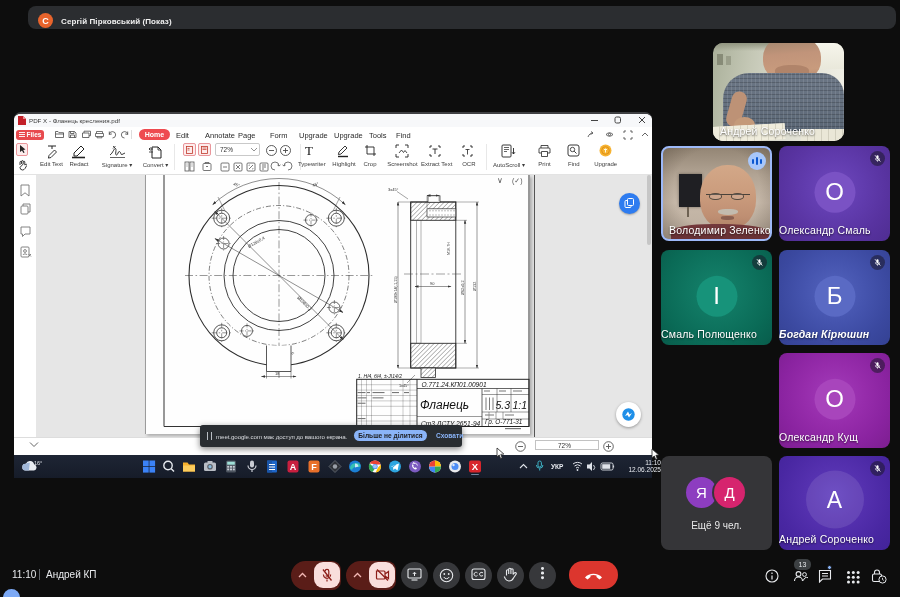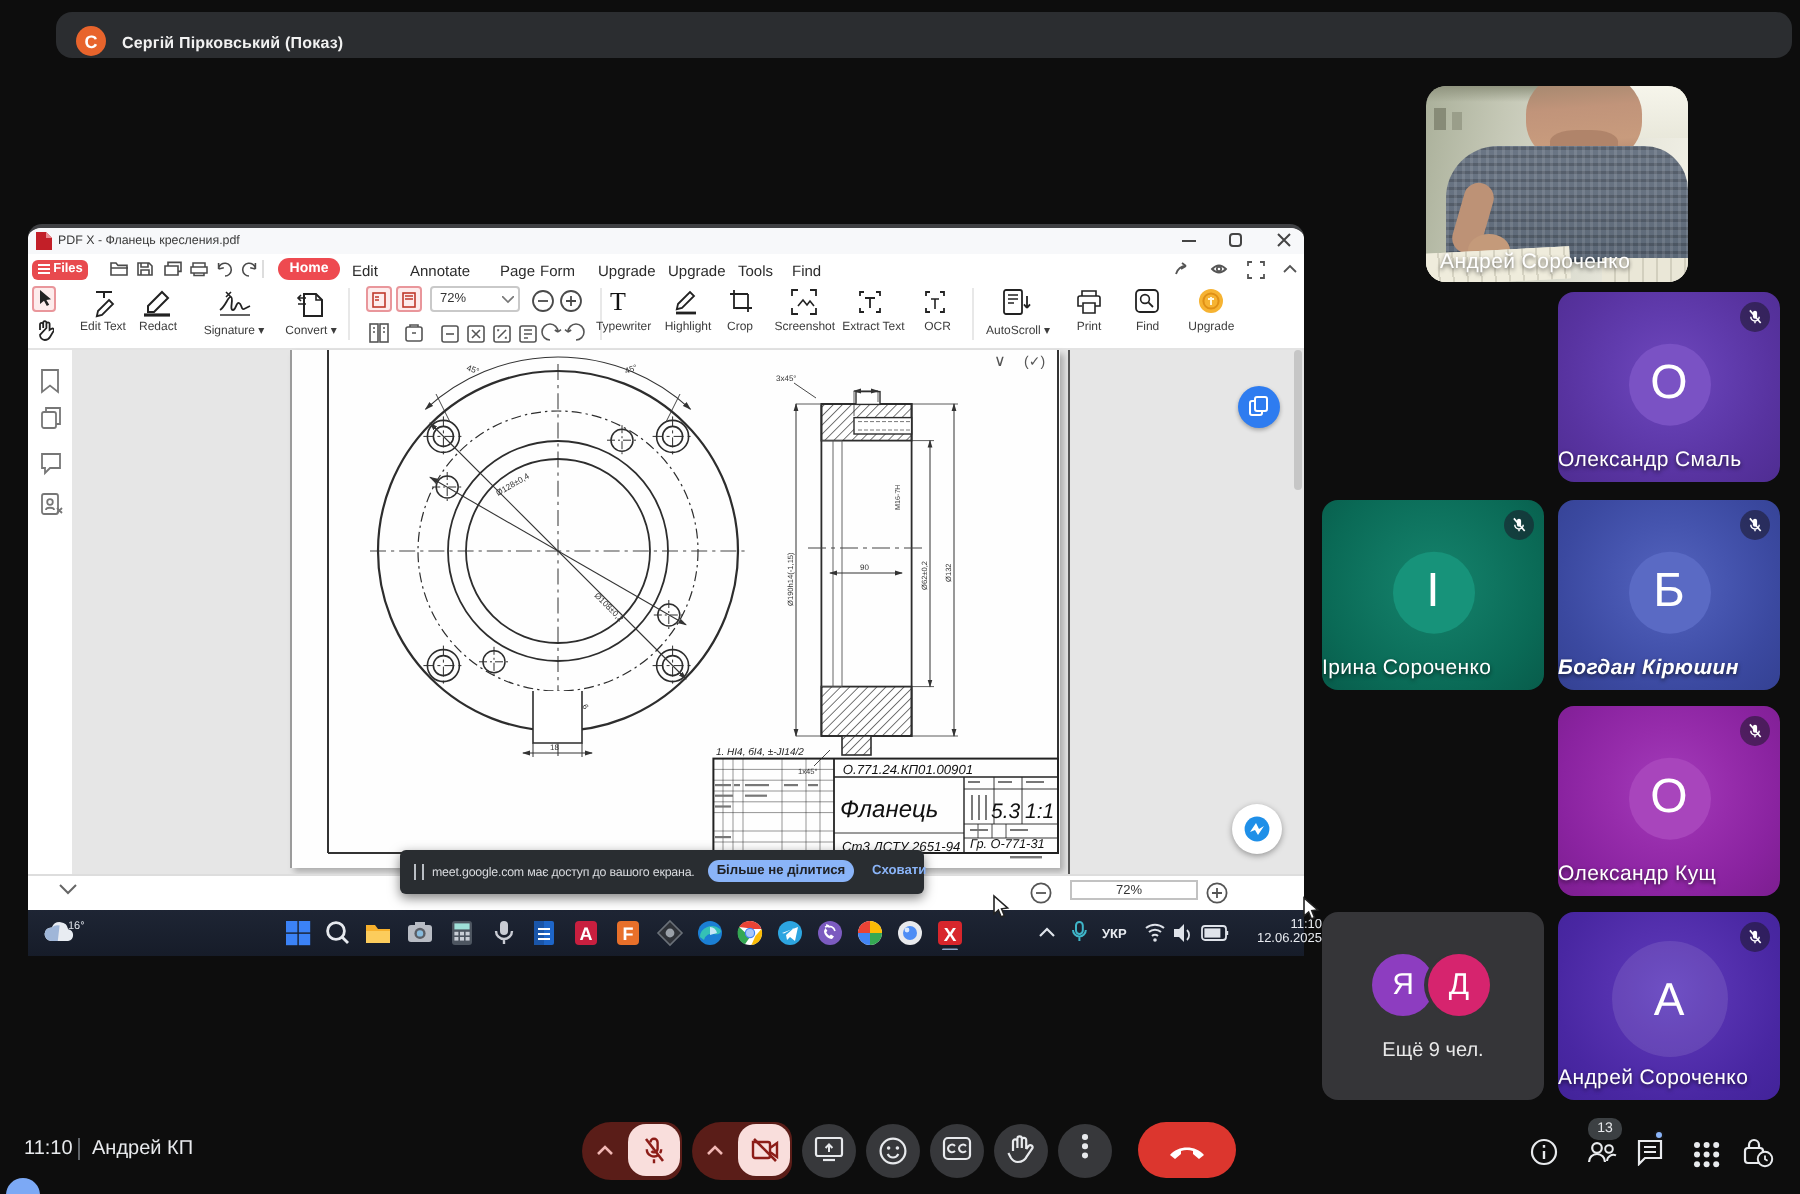--- a/index.html
+++ b/index.html
@@ -62,21 +62,21 @@
    <path d="M28.5 4 h6.5 v4.5 h-6.5 z M30 4 V2.2 h6.5 v4.5 H35"></path>
    <path d="M42.5 4.5 V2.5 h6 v2 M41.5 4.5 h8 v3 h-8 z M43 7.5 v1.3 h5 V7.5" stroke-width=".75"></path>
    <path d="M58.5 9 a3.2 3.2 0 1 0 -3.2-3.8 M55.3 2.5 v3 M55.3 5.5 l2.6-.6"></path>
    <path d="M70.5 9 a3.2 3.2 0 1 1 3.2-3.8 M73.7 2.5 v3 M73.7 5.5 l-2.6-.6"></path>
    </g>
       </svg>
  <div class="abs" style="left:117px;top:19px;width:1px;height:9px;background:#ddd;"></div>
  <div class="abs" style="left:125px;top:18px;width:31px;height:11px;background:#ee4a50;border-radius:6px;color:#fff;font-size:7px;font-weight:700;display:flex;align-items:center;justify-content:center;">Home</div>
  <div class="mi" style="left:162px;top:19.5px;">Edit</div>
  <div class="mi" style="left:191px;top:19.5px;">Annotate</div>
- <div class="mi" style="left:236px;top:19.5px;">Page</div>
+ <div class="mi" style="left:224px;top:19.5px;">Page</div>
  <div class="mi" style="left:256px;top:19.5px;">Form</div>
  <div class="mi" style="left:285px;top:19.5px;">Upgrade</div>
  <div class="mi" style="left:320px;top:19.5px;">Upgrade</div>
  <div class="mi" style="left:355px;top:19.5px;">Tools</div>
  <div class="mi" style="left:382px;top:19.5px;">Find</div>
  <svg class="abs" style="left:572px;top:18px;" width="64" height="11" viewBox="0 0 64 11">
    <g stroke="#555" stroke-width=".9" fill="none">
    <path d="M2 8 c1-3 3-4 5-4 M7 4 l-2-1.5 M7 4 l-2.5 1.5"></path>
    <path d="M20 5.5 q3.5-3.5 7 0 q-3.5 3.5 -7 0 z"></path>
           <circle cx="23.5" cy="5.5" r="1.1"></circle>
@@ -588,20 +588,38 @@
     repeating-linear-gradient(90deg,rgba(255,255,255,.10) 0 1.5px,rgba(0,0,0,0) 1.5px 4px),
     repeating-linear-gradient(0deg,rgba(0,0,0,.18) 0 1.5px,rgba(0,0,0,0) 1.5px 4px),
     linear-gradient(180deg,#6a7584,#57647500 140%),linear-gradient(180deg,#67727f,#525f6e);"></div>
   <div class="abs" style="left:16px;top:48px;width:15px;height:36px;background:#bd9276;border-radius:8px;transform:rotate(16deg);"></div>
   <div class="abs" style="left:21px;top:74px;width:21px;height:16px;background:#c49a7a;border-radius:50%;"></div>
   <div class="abs" style="left:0;top:82px;width:72px;height:16px;background:repeating-linear-gradient(90deg,#efecdc 0 6px,#d6d3c2 6px 7px),linear-gradient(#ece9d9,#ece9d9);transform:rotate(-3deg);"></div>
   <div class="abs" style="left:88px;top:86px;width:43px;height:12px;background:repeating-linear-gradient(90deg,#eae7d7 0 6px,#d2cfbe 6px 7px);"></div>
   <div class="tname" style="left:7px;bottom:4px;">Андрей Сороченко</div>
 </div>
 
+<div class="tile" style="left:661px;top:146px;width:111px;height:95px;background:linear-gradient(180deg,#948675 0%,#b2a494 30%,#c6b8a9 60%,#bcae9e 100%);border:2px solid #9db9f8;">
+  <div class="abs" style="left:-2px;top:-2px;width:111px;height:95px;background:radial-gradient(ellipse at 50% 45%,rgba(0,0,0,0) 55%,rgba(40,30,20,.35) 100%);"></div>
+  <div class="abs" style="left:16px;top:26px;width:23px;height:33px;background:#1f1f23;box-shadow:0 0 3px rgba(0,0,0,.4);"></div>
+  <div class="abs" style="left:24px;top:59px;width:2px;height:10px;background:#6e6253;"></div>
+  <div class="abs" style="left:37px;top:17px;width:56px;height:64px;border-radius:48% 48% 44% 44%;background:linear-gradient(180deg,#d3a888 0%,#cb9c7d 45%,#bf8f73 80%,#b08166 100%);"></div>
+  <div class="abs" style="left:43px;top:46px;width:44px;height:5px;border-top:1.2px solid #4a423a;"></div>
+  <div class="abs" style="left:46px;top:45px;width:13px;height:7px;border:1px solid #55493e;border-radius:45%;background:rgba(235,235,240,.15);"></div>
+  <div class="abs" style="left:68px;top:45px;width:13px;height:7px;border:1px solid #55493e;border-radius:45%;background:rgba(235,235,240,.15);"></div>
+  <div class="abs" style="left:55px;top:61px;width:20px;height:6px;background:#c3bbae;border-radius:40% 40% 55% 55%;"></div>
+  <div class="abs" style="left:58px;top:68px;width:13px;height:3.5px;background:#8a5f50;border-radius:40%;"></div>
+  <div class="abs" style="left:8px;top:76px;width:98px;height:19px;background:linear-gradient(180deg,#74393c,#652f33);border-radius:42% 46% 0 0;"></div>
+  <div class="abs" style="right:4px;top:4px;width:18px;height:18px;border-radius:50%;background:#a8c7fa;display:flex;align-items:center;justify-content:center;gap:1.5px;">
+    <div style="width:2.6px;height:5px;background:#0b57d0;border-radius:2px;"></div>
+        <div style="width:2.6px;height:8px;background:#0b57d0;border-radius:2px;"></div>
+        <div style="width:2.6px;height:5px;background:#0b57d0;border-radius:2px;"></div>
+  </div>
+  <div class="tname" style="left:6px;bottom:3px;">Володимир Зеленко</div>
+</div>
 
 <div class="tile" style="left:779px;top:146px;width:111px;height:95px;background:radial-gradient(circle at 50% 44%,#6f48bd 0%,#613cae 38%,#5833a0 68%,#4f2d92 100%);">
   <div class="avcirc" style="background:#7a52c4;">О</div>
   <div class="muteic">
         <svg width="9" height="9" viewBox="0 0 12 12">
           <path d="M4.6 3.2 a1.4 1.4 0 0 1 2.8 0 v2.6 a1.4 1.4 0 0 1-2.8 0 z" fill="#fff"></path>
           <path d="M3.2 5.8 a2.8 2.8 0 0 0 5.6 0 M6 8.6 V10.2" stroke="#fff" stroke-width="1" fill="none"></path>
           <path d="M2.6 1.6 L9.8 10" stroke="#fff" stroke-width="1.1"></path>
         </svg>
       </div>
@@ -610,21 +628,21 @@
 
 <div class="tile" style="left:661px;top:250px;width:111px;height:95px;background:radial-gradient(circle at 50% 44%,#15836c 0%,#0f7560 40%,#0a6a56 70%,#085c4b 100%);">
   <div class="avcirc" style="background:#17937a;">І</div>
   <div class="muteic">
         <svg width="9" height="9" viewBox="0 0 12 12">
           <path d="M4.6 3.2 a1.4 1.4 0 0 1 2.8 0 v2.6 a1.4 1.4 0 0 1-2.8 0 z" fill="#fff"></path>
           <path d="M3.2 5.8 a2.8 2.8 0 0 0 5.6 0 M6 8.6 V10.2" stroke="#fff" stroke-width="1" fill="none"></path>
           <path d="M2.6 1.6 L9.8 10" stroke="#fff" stroke-width="1.1"></path>
         </svg>
       </div>
-  <div class="tname">Ірина Сороченко</div>
+  <div class="tname">Смаль Полющенко</div>
 </div>
 
 <div class="tile" style="left:779px;top:250px;width:111px;height:95px;background:radial-gradient(circle at 50% 44%,#5464be 0%,#4554ae 40%,#3b49a0 70%,#344193 100%);">
   <div class="avcirc" style="background:#5a6ac4;">Б</div>
   <div class="muteic">
         <svg width="9" height="9" viewBox="0 0 12 12">
           <path d="M4.6 3.2 a1.4 1.4 0 0 1 2.8 0 v2.6 a1.4 1.4 0 0 1-2.8 0 z" fill="#fff"></path>
           <path d="M3.2 5.8 a2.8 2.8 0 0 0 5.6 0 M6 8.6 V10.2" stroke="#fff" stroke-width="1" fill="none"></path>
           <path d="M2.6 1.6 L9.8 10" stroke="#fff" stroke-width="1.1"></path>
         </svg>

